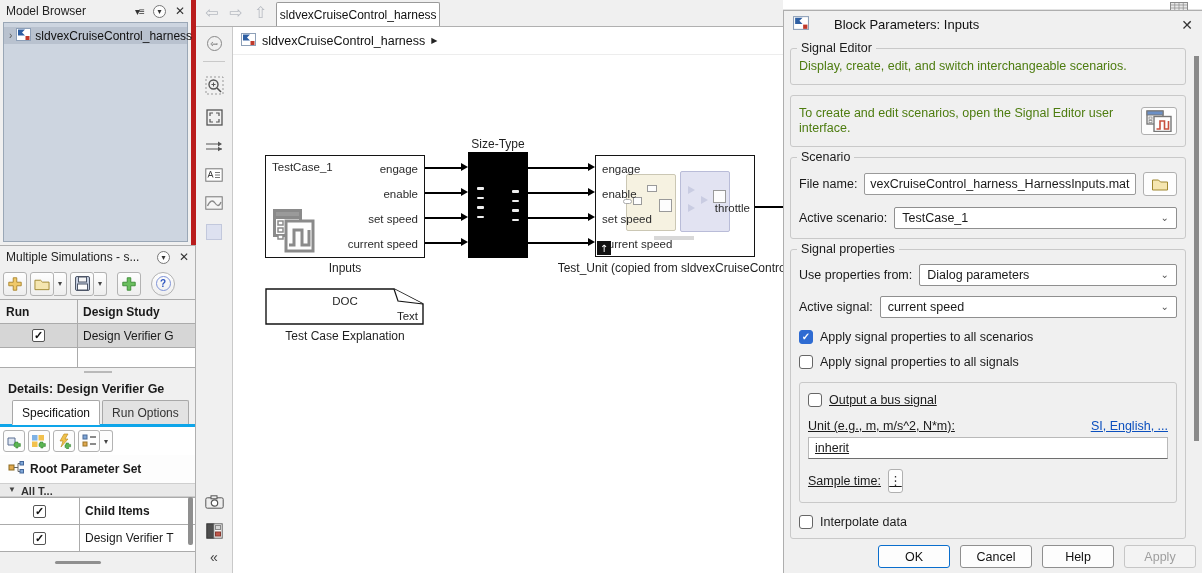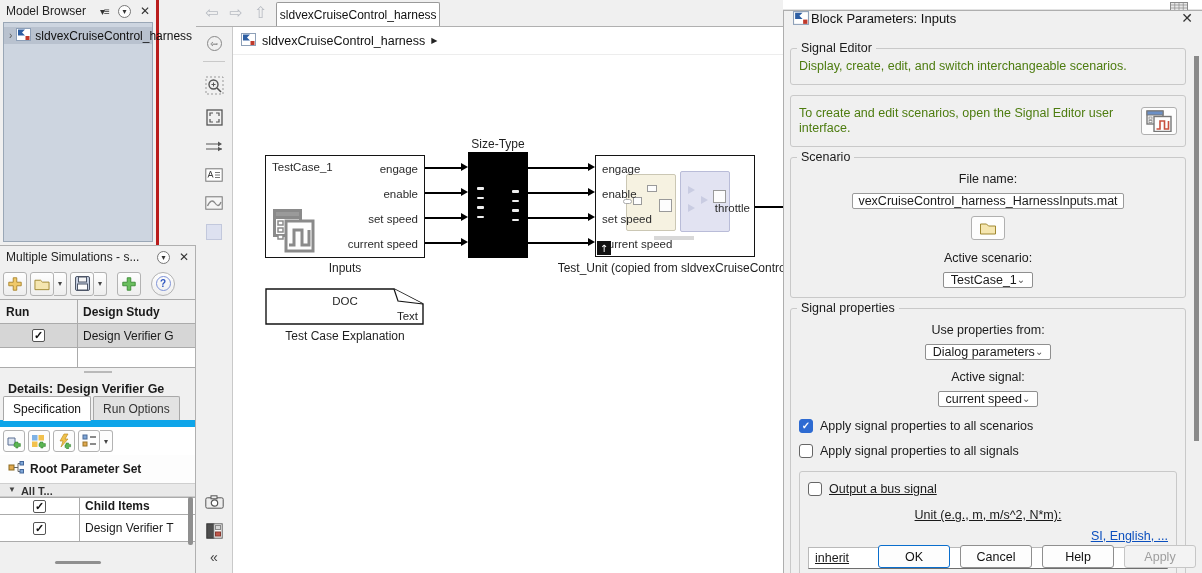--- a/index.html
+++ b/index.html
@@ -14,21 +14,21 @@
   
   .panel-header { height:22px; display:flex; align-items:center; padding:0 6px; gap:8px; }
   .ph-title { flex:1; white-space:nowrap; overflow:hidden; color:#222; }
   .ph-icons { display:flex; gap:9px; align-items:center; color:#444; }
   .circ-chev { width:13px; height:13px; border:1px solid #777; border-radius:50%;
     font-size:8px; display:flex; align-items:center; justify-content:center; color:#333; background:#fdfdfd; }
   .close-x { font-size:12px; color:#333; line-height:1; }
   .menu-ic { font-size:10px; letter-spacing:-1px; color:#333; }
 
   
-  #model-browser { left:0; top:0; width:159px; height:245px; border-right:3px solid #b91c1c; }
+  #model-browser { left:0; top:0; width:196px; height:245px; border-right:5px solid #b91c1c; }
   .tree { position:absolute; left:3px; top:22px; right:3px; bottom:3px;
     background:#cdd5e0; border:1px solid #9aa7b6; }
   .tree-row { margin-top:4px; height:17px; display:flex; align-items:center; gap:4px;
     padding:0 5px; background:#b9c2cf; font-size:12px; color:#111; }
   .tree-expand { color:#555; font-size:10px; }
 
   
   #multi-sim { left:0; top:245px; width:196px; height:328px; border-right:1px solid #b0b0b0;
     border-top:1px solid #b0b0b0; overflow:hidden; }
   .tb { display:flex; align-items:center; gap:3px; padding:3px 3px; height:31px; }
@@ -50,21 +50,21 @@
   .cb { width:13px; height:13px; border:1px solid #555; border-radius:2px; background:#fff;
     display:flex; align-items:center; justify-content:center; font-size:11px; color:#111; }
   .cb.checked::after { content:"✓"; font-weight:bold; }
 
   .splitter { height:8px; position:relative; }
   .splitter::after { content:""; position:absolute; left:50%; top:3px; width:28px; margin-left:-14px;
     border-top:2px solid #b9b9b9; }
 
   .details-hdr { font-weight:bold; font-size:12.5px; color:#1a1a1a; padding:6px 8px 6px 8px; }
 
-  .tabs { display:flex; padding-left:3px; border-bottom:7px solid #0ea5e9; height:25px; align-items:flex-end;text-align:right; }
+  .tabs { display:flex; padding-left:12px; border-bottom:3px solid #0ea5e9; height:25px; align-items:flex-end;text-align:right; }
   .tab { height:24px; padding:0 9px; display:flex; align-items:center; font-size:12px;
     border:1px solid #a8a8a8; border-bottom:none; background:#e2e2e2; color:#333; margin-right:2px;
     border-radius:2px 2px 0 0; }
   .tab.active { background:#fff; font-weight:normal; color:#111; height:25px; margin-bottom:-1px;
     border-bottom:1px solid #fff; }
 
   .spec-tb { display:flex; align-items:center; gap:3px; padding:3px 3px; height:28px; background:#fff; }
   .sm-btn { width:22px; height:22px; border:1px solid #b3b3b3; border-radius:3px; background:#fdfdfd;
     display:flex; align-items:center; justify-content:center; }
   .sm-dd { width:13px; height:22px; border:1px solid #b3b3b3; border-left:none; border-radius:0 3px 3px 0;
@@ -137,30 +137,30 @@
 
   #doc-block { left:32px; top:233px; width:160px; height:37px; }
   .doc-text { position:absolute; left:0; right:0; top:7px; text-align:center; font-size:11.5px; color:#1f1f1f; }
   .doc-corner-txt { position:absolute; right:7px; bottom:3px; font-size:11.5px; color:#1f1f1f; }
 
   
   #dialog-strip { left:783px; top:0; width:419px; height:10px; background:#fff;
     border-bottom:1px solid #e3e3e3; }
   #dialog { left:783px; top:10px; width:419px; height:563px; background:#f0f0f0;
     border-left:1px solid #aeaeae; border-top:1px solid #aeaeae; }
-  .dlg-title { height:27px; display:flex; gap:2px; padding:0 9px; font-size:13px; color:#111; }
+  .dlg-title { height:27px; display:flex; align-items:center; gap:25px; padding:0 9px; font-size:13px; color:#111; }
   .dlg-title .close-x { margin-left:auto; font-size:14px; }
 
   .group { position:relative; border:1px solid #c9c9c9; border-radius:3px;
     margin:10px 16px 0 6px; padding:10px 8px 9px 8px; font-size:12.5px; }
   .legend { position:absolute; top:-8px; left:6px; background:#f0f0f0; padding:0 4px;
     font-size:12.5px; color:#1a1a1a; }
   .grp-desc { color:#4d7c0f; line-height:1.25; }
 
-  .row { display:flex; align-items:center; gap:7px;flex-direction:column; }
+  .row { display:flex; align-items:center; gap:7px; }
   .lbl { white-space:nowrap; color:#1a1a1a; }
   .input { flex:1; height:22px; background:#fff; border:1px solid #9a9a9a; border-radius:2px;
     display:flex; align-items:center; padding:0 5px; font-size:12.5px; white-space:nowrap; overflow:hidden; }
   .combo { flex:1; height:22px; background:#fff; border:1px solid #8f8f8f; border-radius:2px;
     display:flex; align-items:center; padding:0 7px; font-size:12.5px; white-space:nowrap; overflow:hidden; }
   .combo .chev { margin-left:auto; color:#555; font-size:10px; }
 
   .sq-btn { width:36px; height:28px; border:1px solid #b0b0b0; border-radius:3px; background:#fdfdfd;
     display:flex; align-items:center; justify-content:center; flex:none; }
   .sq-btn.small { width:34px; height:24px; }
@@ -329,21 +329,21 @@
     </span>
     <span>Root Parameter Set</span>
   </div>
 
   <div class="clipped-row">
     <span class="clip-caret">▼</span>
     <span>All T...</span>
   </div>
 
   <div class="mini-tbl">
-    <div class="t-row" style="height:17px;">
+    <div class="t-row" style="height:27px;">
       <span class="t-c1" style="width:80px;">
           <span class="cb checked"></span>
         </span>
       <span class="t-c2" style="font-weight:bold;">Child Items</span>
     </div>
     <div class="t-row" style="height:27px;">
       <span class="t-c1" style="width:80px;">
           <span class="cb checked"></span>
         </span>
       <span class="t-c2">Design Verifier T</span>

